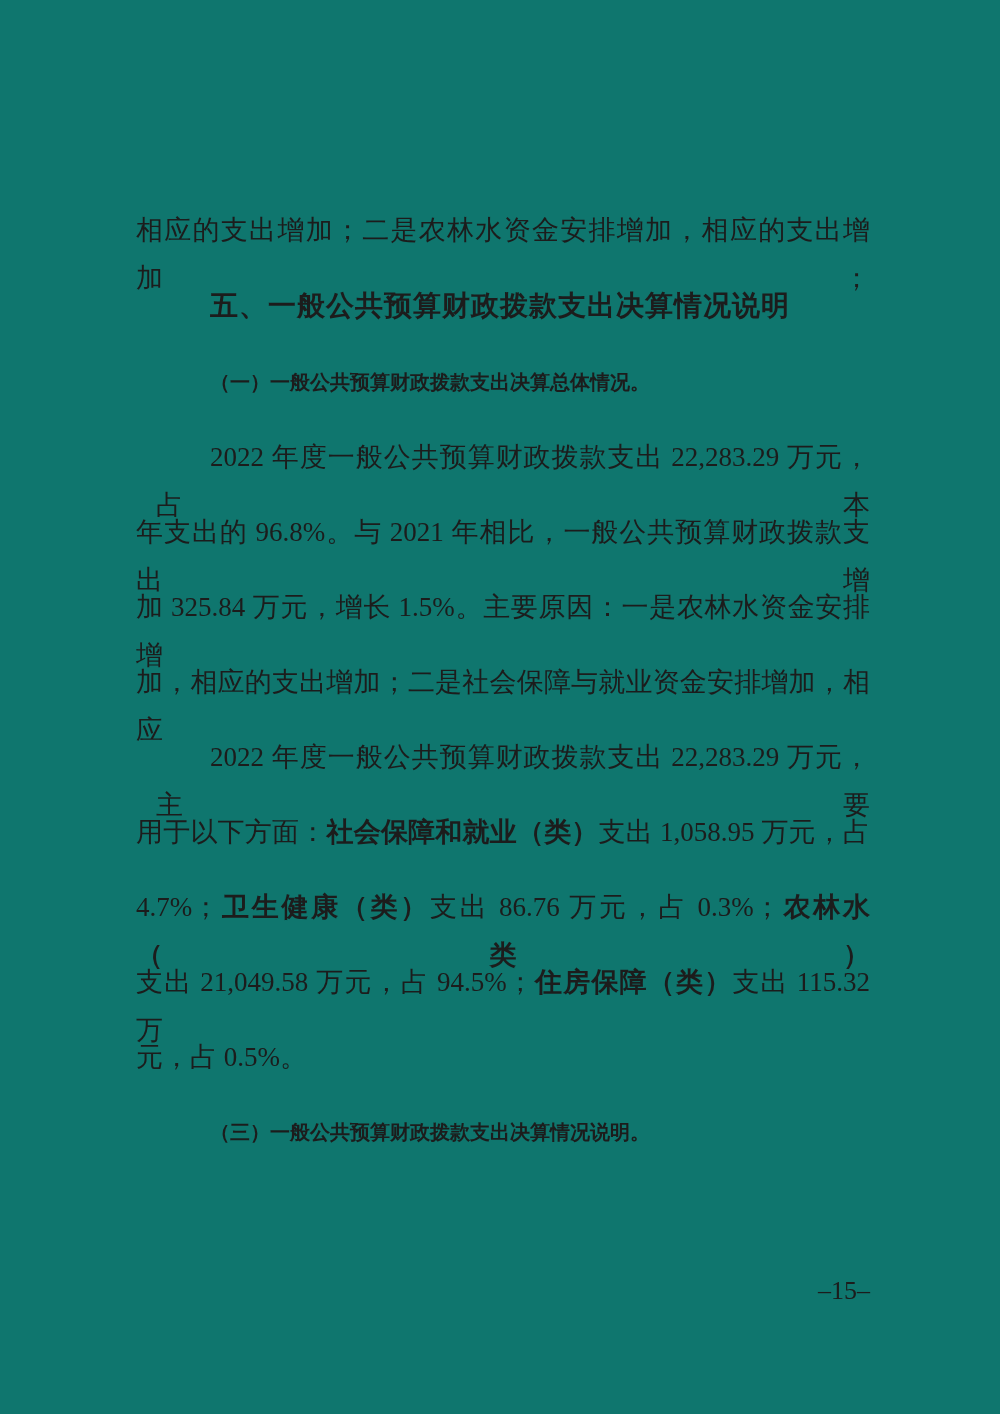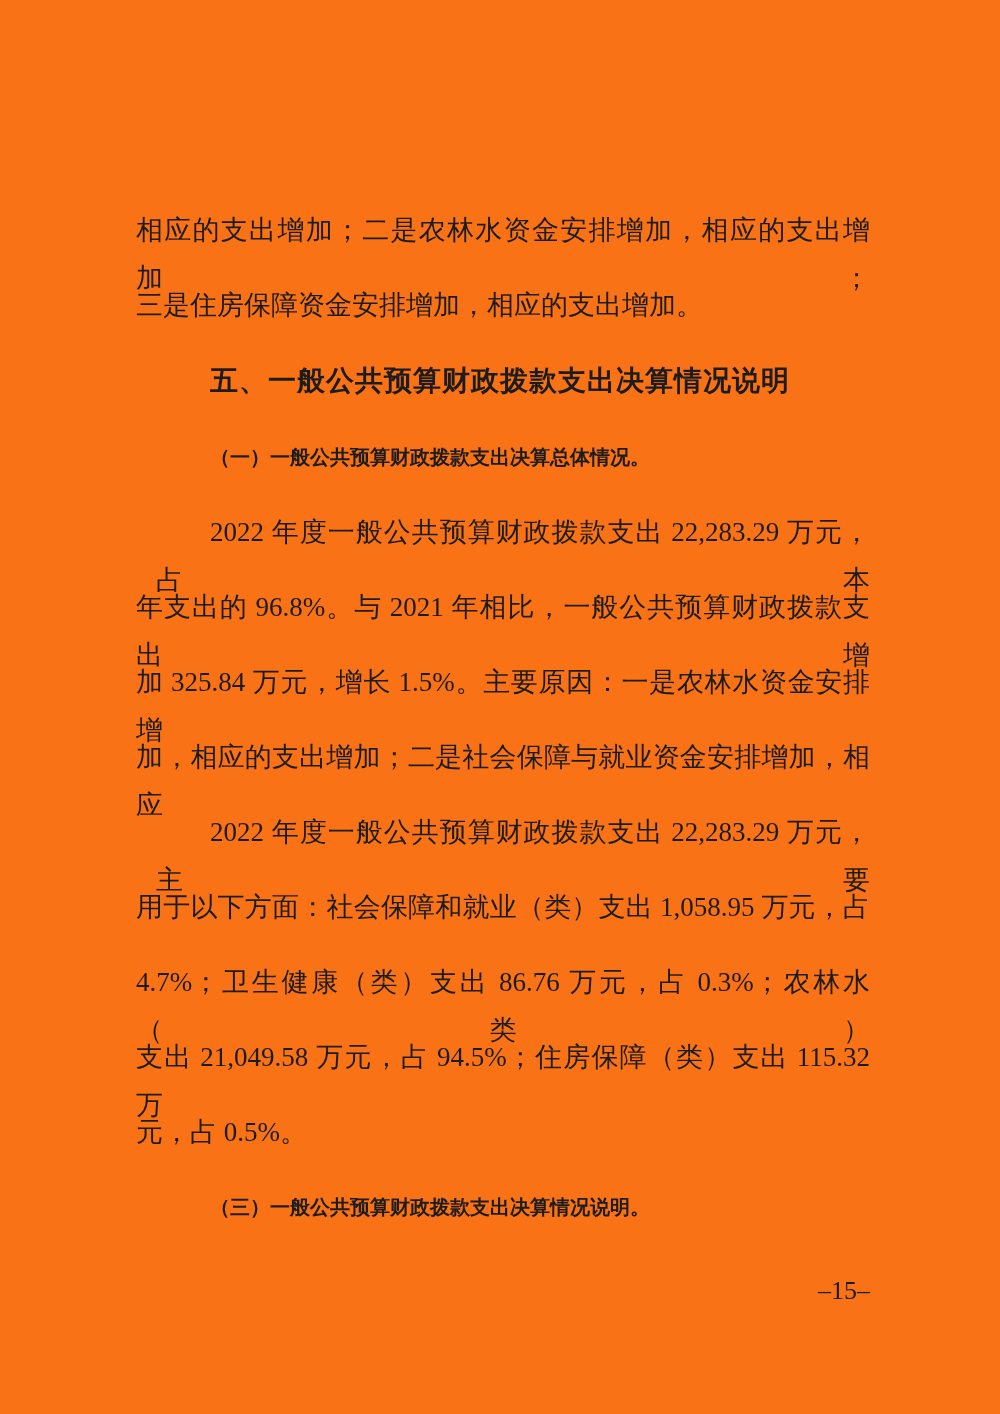--- a/index.html
+++ b/index.html
@@ -4,21 +4,21 @@
 <style>
   html, body {
     margin: 0;
     padding: 0;
     background: #ffffff;
   }
   .page {
     position: relative;
     width: 1000px;
     height: 1414px;
-    background: #f97316;
+    background: #0f766e;
     overflow: hidden;
     font-family: "Liberation Serif", "DejaVu Serif", serif;
     color: #1c1c1c;
   }
   .content {
     position: absolute;
     left: 136px;
     top: 179px;
     width: 734px;
   }
@@ -43,41 +43,40 @@
     font-family: "Liberation Sans", "DejaVu Sans", sans-serif;
     font-weight: 700;
     font-size: 28px;
     letter-spacing: 1px;
   }
   .h2 {
     font-weight: 700;
     font-size: 20px;
   }
   .b {
-    font-weight: 400;
+    font-weight: 700;
   }
   .footer {
     position: absolute;
     top: 1276px;
     right: 130px;
     font-size: 26px;
     line-height: 30px;
     text-align: right;
     font-family: "Liberation Serif", "DejaVu Serif", serif;
     color: #1c1c1c;
   }
 </style>
 </head>
 <body>
 
 <div class="page">
   <div class="content">
 
     <p class="ln jf"><span>相应的支出增加；二是农林水资金安排增加，相应的支出增加；</span></p>
-    <p class="ln"><span>三是住房保障资金安排增加，相应的支出增加。</span></p>
 
     <p class="ln h1 ind"><span>五、一般公共预算财政拨款支出决算情况说明</span></p>
 
     <p class="ln h2 ind"><span>（一）一般公共预算财政拨款支出决算总体情况。</span></p>
 
     <p class="ln jf ind"><span>2022 年度一般公共预算财政拨款支出 22,283.29 万元，占本</span></p>
     <p class="ln jf"><span>年支出的 96.8%。与 2021 年相比，一般公共预算财政拨款支出增</span></p>
     <p class="ln jf"><span>加 325.84 万元，增长 1.5%。主要原因：一是农林水资金安排增</span></p>
     <p class="ln jf"><span>加，相应的支出增加；二是社会保障与就业资金安排增加，相应</span></p>
 

